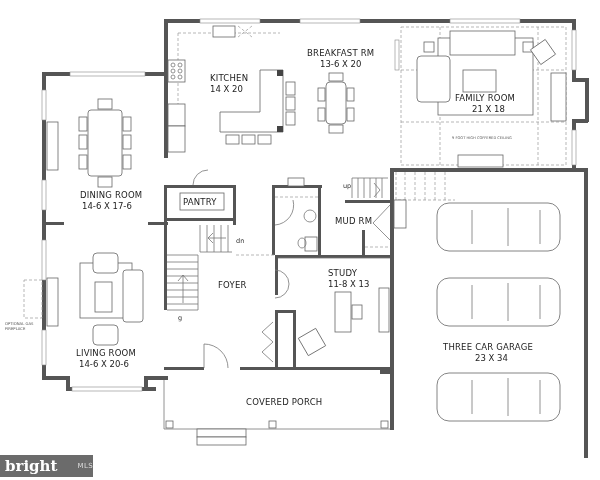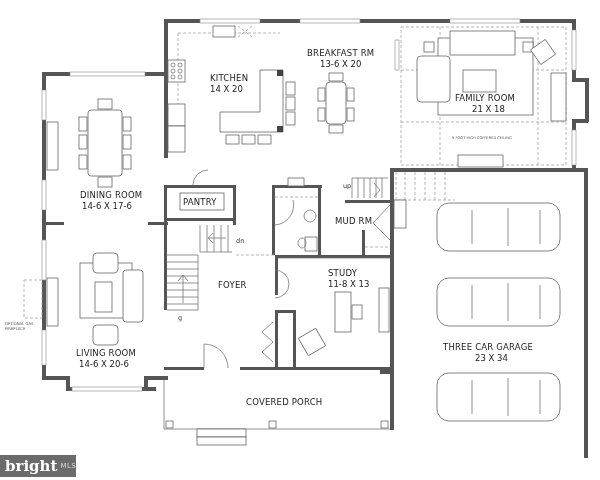--- a/index.html
+++ b/index.html
@@ -7,23 +7,23 @@
   #plan { position:absolute; left:0; top:0; width:600px; height:480px; }
   .lbl { font-family:"DejaVu Sans", sans-serif; font-size:8.5px; fill:#222; letter-spacing:0.2px; }
   .dim { font-family:"DejaVu Sans", sans-serif; font-size:8.5px; fill:#222; }
   .note { font-family:"DejaVu Sans", sans-serif; font-size:3.6px; fill:#555; }
   .small { font-family:"DejaVu Sans", sans-serif; font-size:6.5px; fill:#333; }
   .wall { fill:#555; }
   .thin { stroke:#777; stroke-width:0.8; fill:none; }
   .furn { stroke:#666; stroke-width:0.8; fill:#fff; }
   .dash { stroke:#999; stroke-width:0.7; fill:none; stroke-dasharray:3 2; }
   .win { stroke:#888; stroke-width:0.6; fill:#fff; }
-  .logo { position:absolute; left:0; top:455px; width:76px; height:22px; background:#6b6b6b; display:flex; align-items:center; padding-left:5px; box-sizing:border-box; }
+  .logo { position:absolute; left:0; top:455px; width:93px; height:22px; background:#6b6b6b; display:flex; align-items:center; padding-left:5px; box-sizing:border-box; }
   .logo-main { color:#fff; font-family:"DejaVu Serif", serif; font-size:15px; font-weight:bold; line-height:1; }
-  .logo-sub { color:#ddd; font-family:"DejaVu Sans", sans-serif; font-size:7px; margin-left:3px; letter-spacing:0.5px; }
+  .logo-sub { color:#ddd; font-family:"DejaVu Sans", sans-serif; font-size:7px; margin-left:20px; letter-spacing:0.5px; }
 </style>
 </head>
 <body>
 
 <svg id="plan" viewBox="0 0 600 480" xmlns="http://www.w3.org/2000/svg">
 
   <g>
 
     <rect class="wall" x="164" y="19" width="234" height="4"></rect>
 

